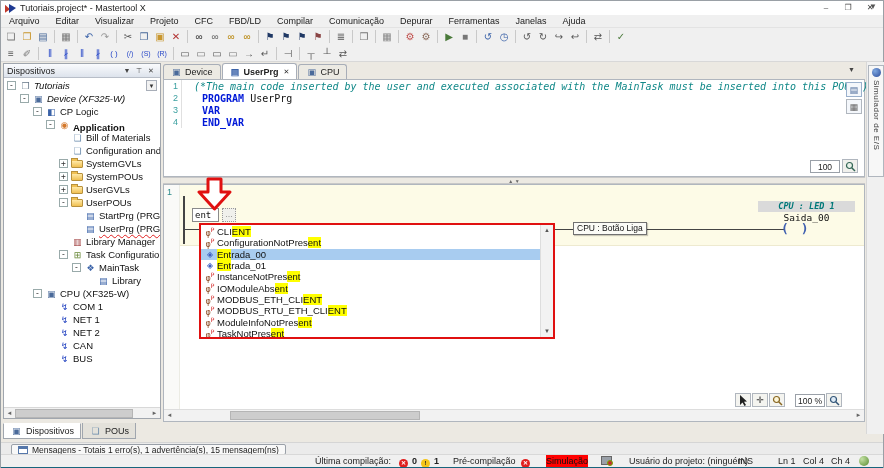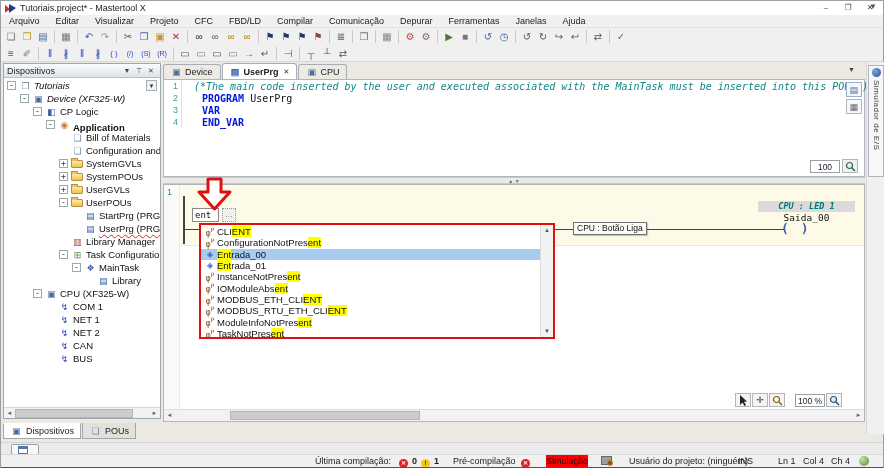--- a/index.html
+++ b/index.html
@@ -541,20 +541,21 @@
       </div>
     <div class="ac-scroll">
       <span class="ac-up">▲</span>
       <span class="ac-dn">▼</span>
     </div>
   </div>
 
   <div class="msgbar">
     <div class="msgbox">
       <span class="msg-ic"></span>
+      <span class="msgtxt">Mensagens - Totais 1 erro(s), 1 advertência(s), 15 mensagem(ns)</span>
     </div>
   </div>
 
   <div class="statusbar">
     <span class="sb-item" style="left:314px">Última compilação:</span>
     <span class="sb-item" style="left:398px"><span class="err-ic">✕</span></span>
     <span class="sb-item" style="left:411px"><b class="cnt">0</b></span>
     <span class="sb-item" style="left:420px"><span class="warn-ic">!</span></span>
     <span class="sb-item" style="left:433px"><b class="cnt">1</b></span>
     <span class="sb-item" style="left:452px">Pré-compilação</span>

